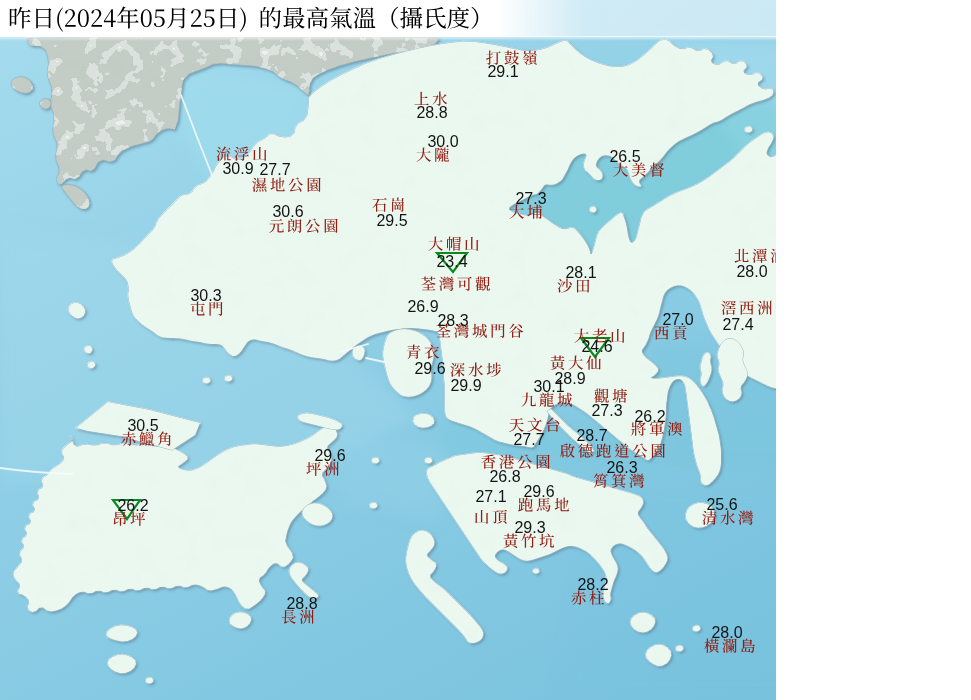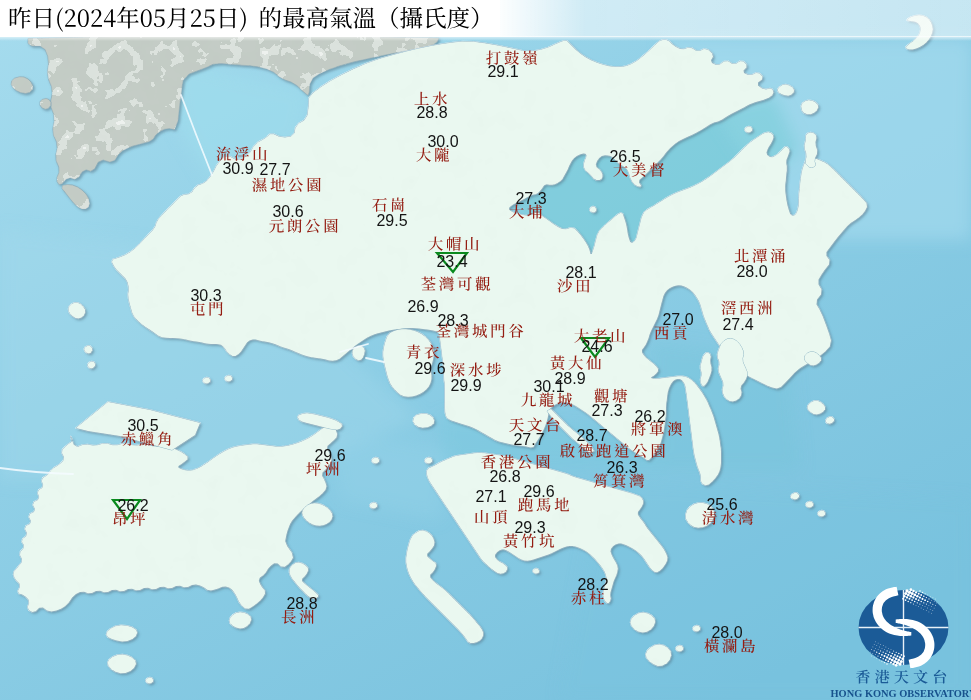--- a/index.html
+++ b/index.html
@@ -1,14 +1,14 @@
 <!DOCTYPE html>
 <html><head><meta charset="utf-8"><style>
 html,body{margin:0;padding:0}
-#wrap{position:relative;width:971px;height:700px;overflow:hidden;font-family:"Liberation Sans",sans-serif}
+#wrap{position:relative;width:776px;height:700px;overflow:hidden;font-family:"Liberation Sans",sans-serif}
 .land{fill:#eaf8f0;stroke:#6b9cb4;stroke-width:0.7}
 .sz{fill:#c3ccc5;stroke:#8aa7b5;stroke-width:0.7}
 </style></head><body>
 <div id="wrap">
 <svg width="971" height="700" viewBox="0 0 971 700">
 <defs>
 <linearGradient id="sea" x1="0" y1="0" x2="0.75" y2="1">
  <stop offset="0" stop-color="#a6dcee"></stop>
           <stop offset="0.45" stop-color="#8fcfe6"></stop>
           <stop offset="1" stop-color="#79c2de"></stop>

